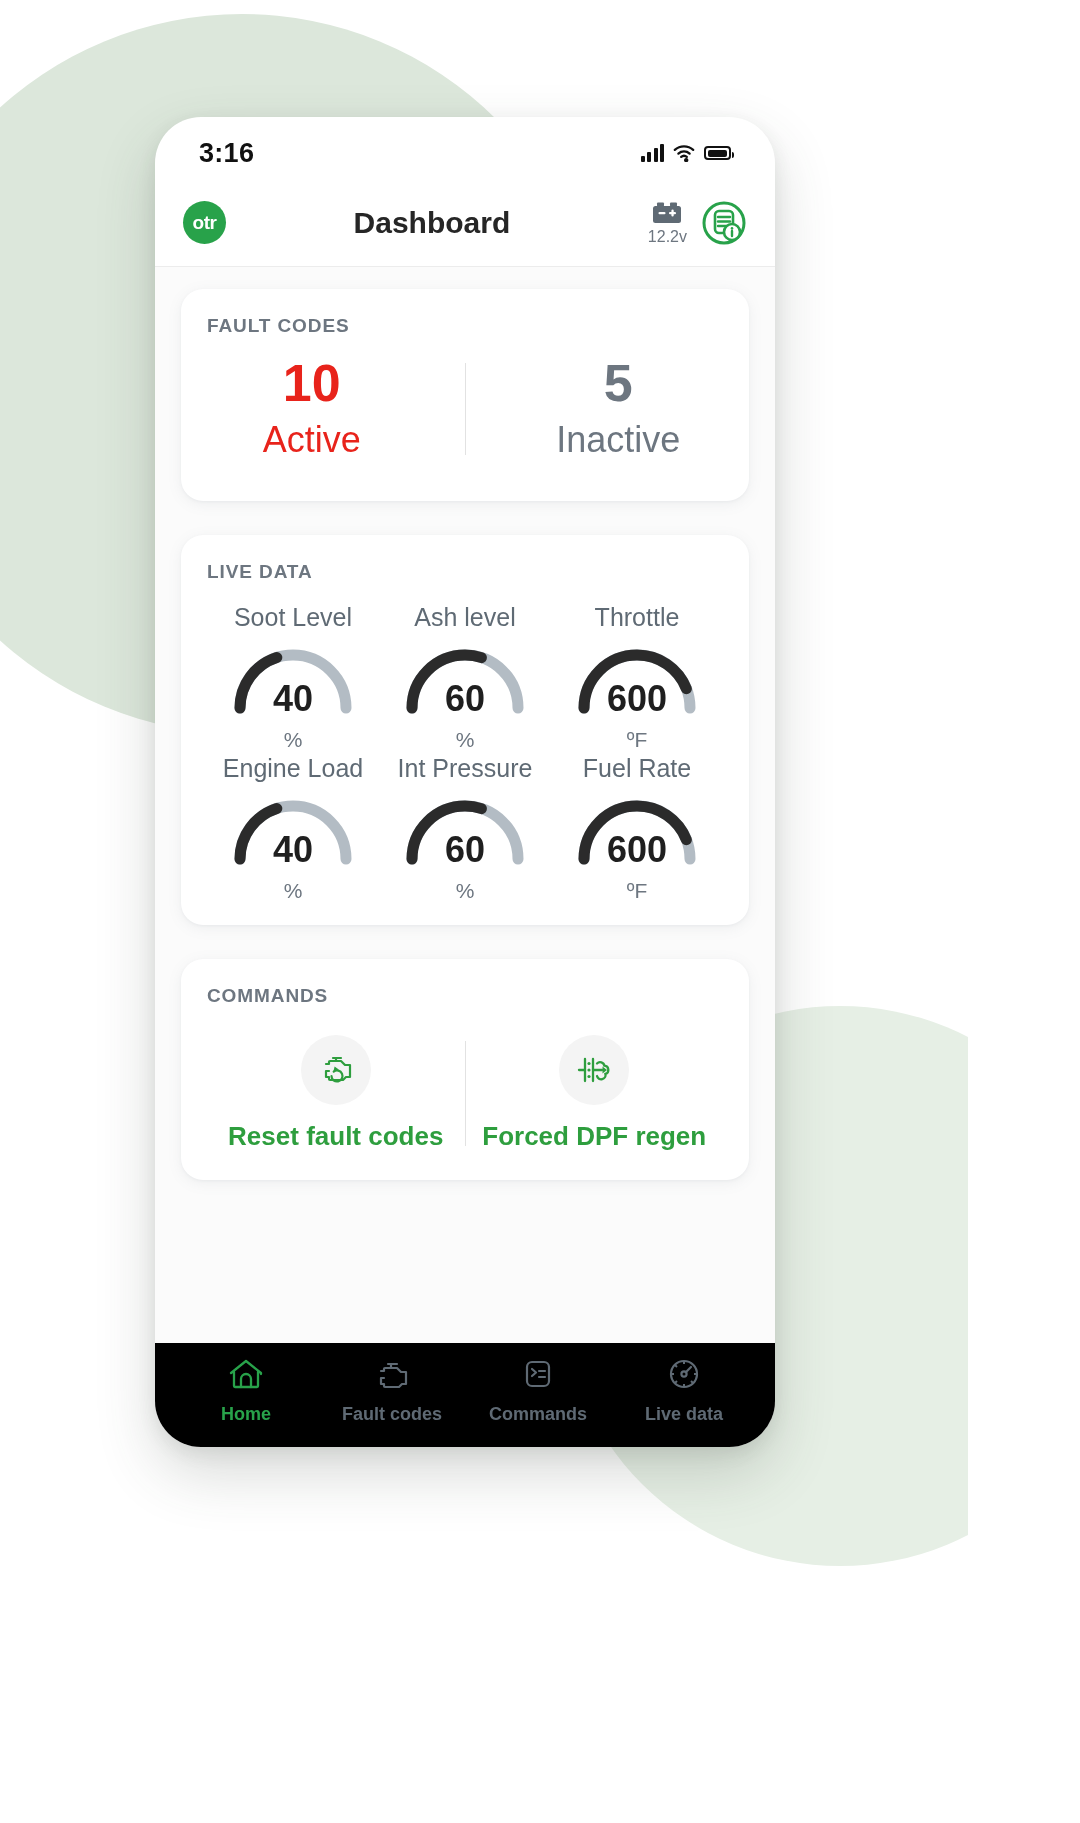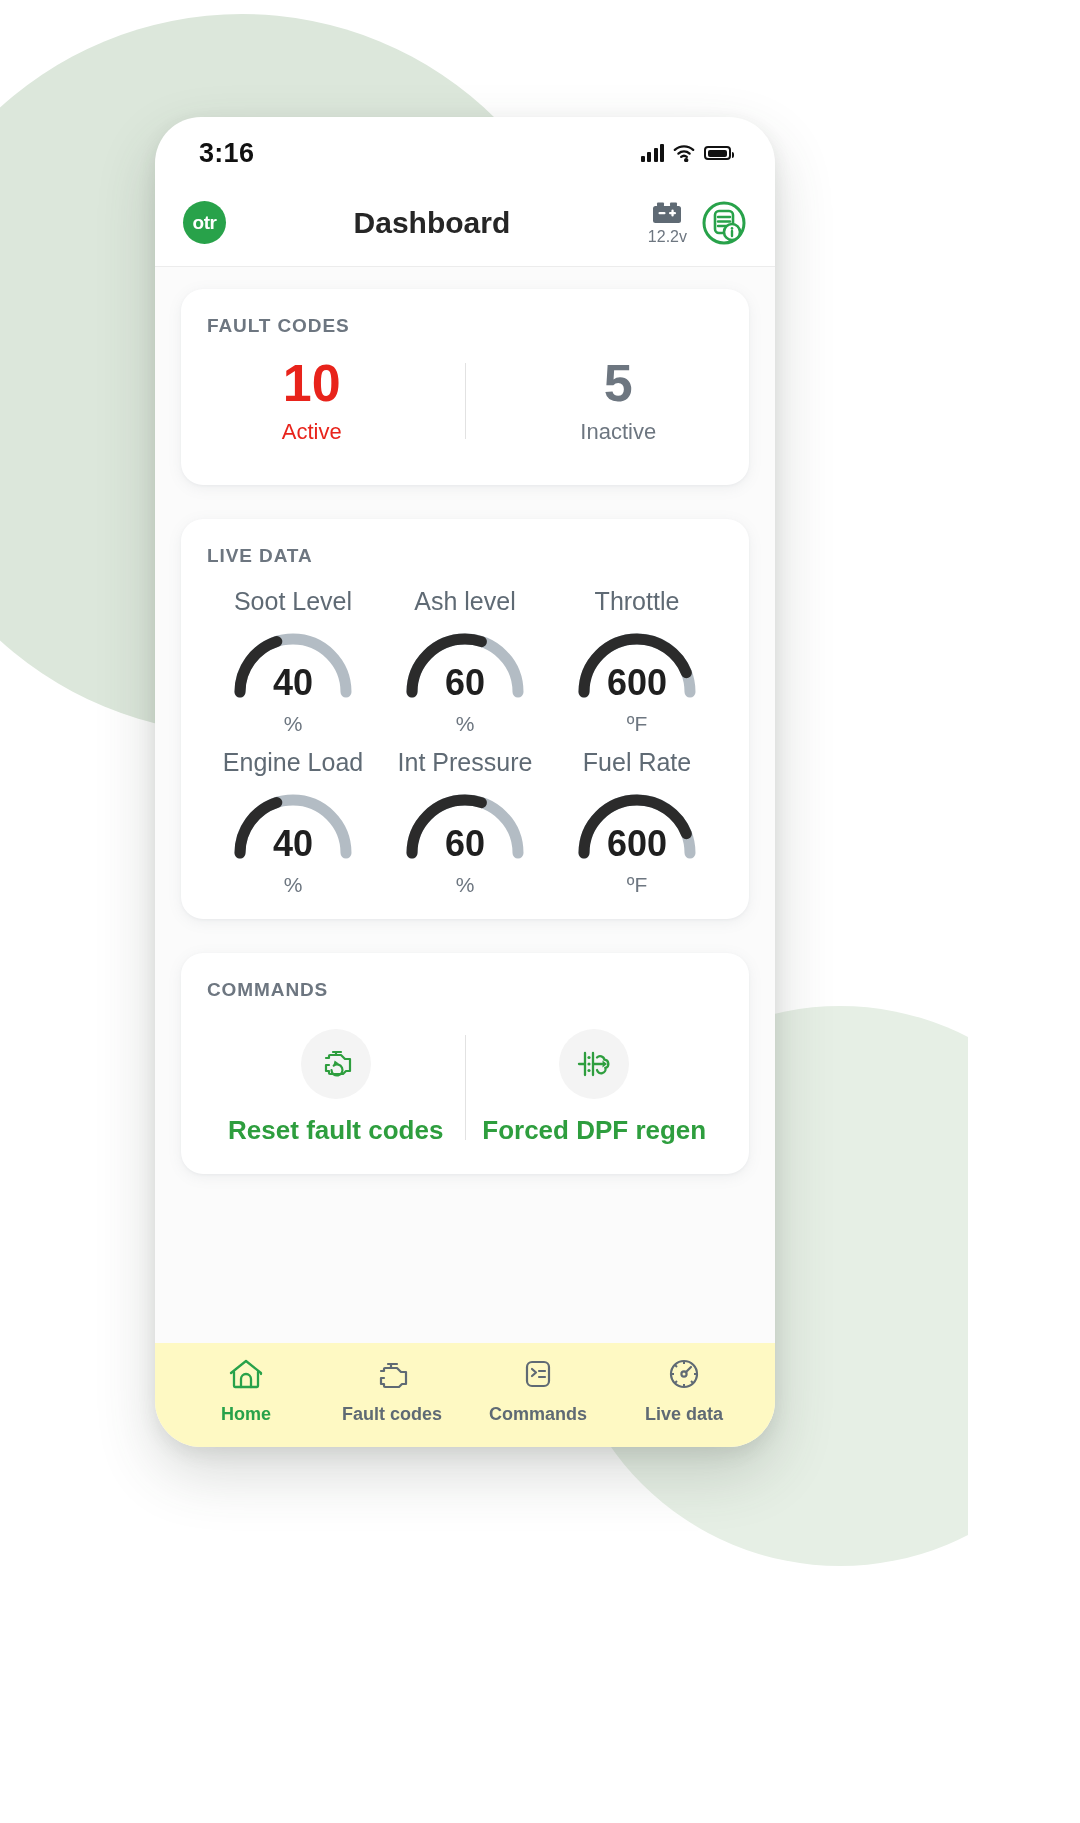--- a/index.html
+++ b/index.html
@@ -77,27 +77,27 @@
   }
   .card-title {
     font-size: 19px; font-weight: bold; color:#6d7680;
     letter-spacing: .9px; margin-bottom: 6px;
   }
 
   
   .fault-row { display:flex; align-items:stretch; padding: 14px 0 18px 0; gap: 48px; }
   .fault-col { flex:1; display:flex; flex-direction:column; align-items:center; gap:10px; }
   .fault-num { font-size: 52px; font-weight:bold; line-height:1; }
-  .fault-lbl { font-size: 22px; }
+  .fault-lbl { font-size: 36px; }
   .fault-active .fault-num, .fault-active .fault-lbl { color:#E8231B; }
   .fault-inactive .fault-num, .fault-inactive .fault-lbl { color:#6d7680; }
   .v-divider { width:1px; background:#e2e2e2; margin: 6px 0; }
 
   
-  .gauge-grid { display:grid; grid-template-columns: repeat(3,1fr); row-gap: 12px; padding-top: 14px; }
+  .gauge-grid { display:grid; grid-template-columns: repeat(3,1fr); row-gap: 2px; padding-top: 14px; }
   .gauge-cell { display:flex; flex-direction:column; align-items:center; }
   .gauge-name { font-size: 25px; color:#5f6a74; margin-bottom: 4px; white-space:nowrap; }
   .gauge-wrap { position:relative; width: 150px; height: 86px; }
   .gauge-wrap svg { display:block; }
   .gauge-val {
     position:absolute; left:0; right:0; bottom: 2px; text-align:center;
     font-size: 36px; font-weight:bold; color:#1f1f1f;
   }
   .gauge-unit { font-size: 21px; color:#6d7680; margin-top: 6px; }
 
@@ -106,21 +106,21 @@
   .cmd-col { flex:1; display:flex; flex-direction:column; align-items:center; gap:16px; }
   .cmd-icon {
     width: 70px; height:70px; border-radius:50%;
     background:#f4f4f4; display:flex; align-items:center; justify-content:center;
   }
   .cmd-label { font-size: 26px; font-weight:bold; color:#2E9E3E; white-space:nowrap; }
 
   
   .tabbar {
     flex: 0 0 104px; height:104px;
-    background:#fef9c3;
+    background:#000000;
     display:flex; align-items:center;
     padding: 0 18px 10px 18px;
     box-shadow: 0 -2px 14px rgba(120,130,140,.09);
   }
   .tab { flex:1; display:flex; flex-direction:column; align-items:center; gap:7px; }
   .tab-label { font-size: 18px; font-weight:bold; color:#5f6a74; }
   .tab.active .tab-label { color:#28A24A; }
 </style>
 </head>
 <body>

